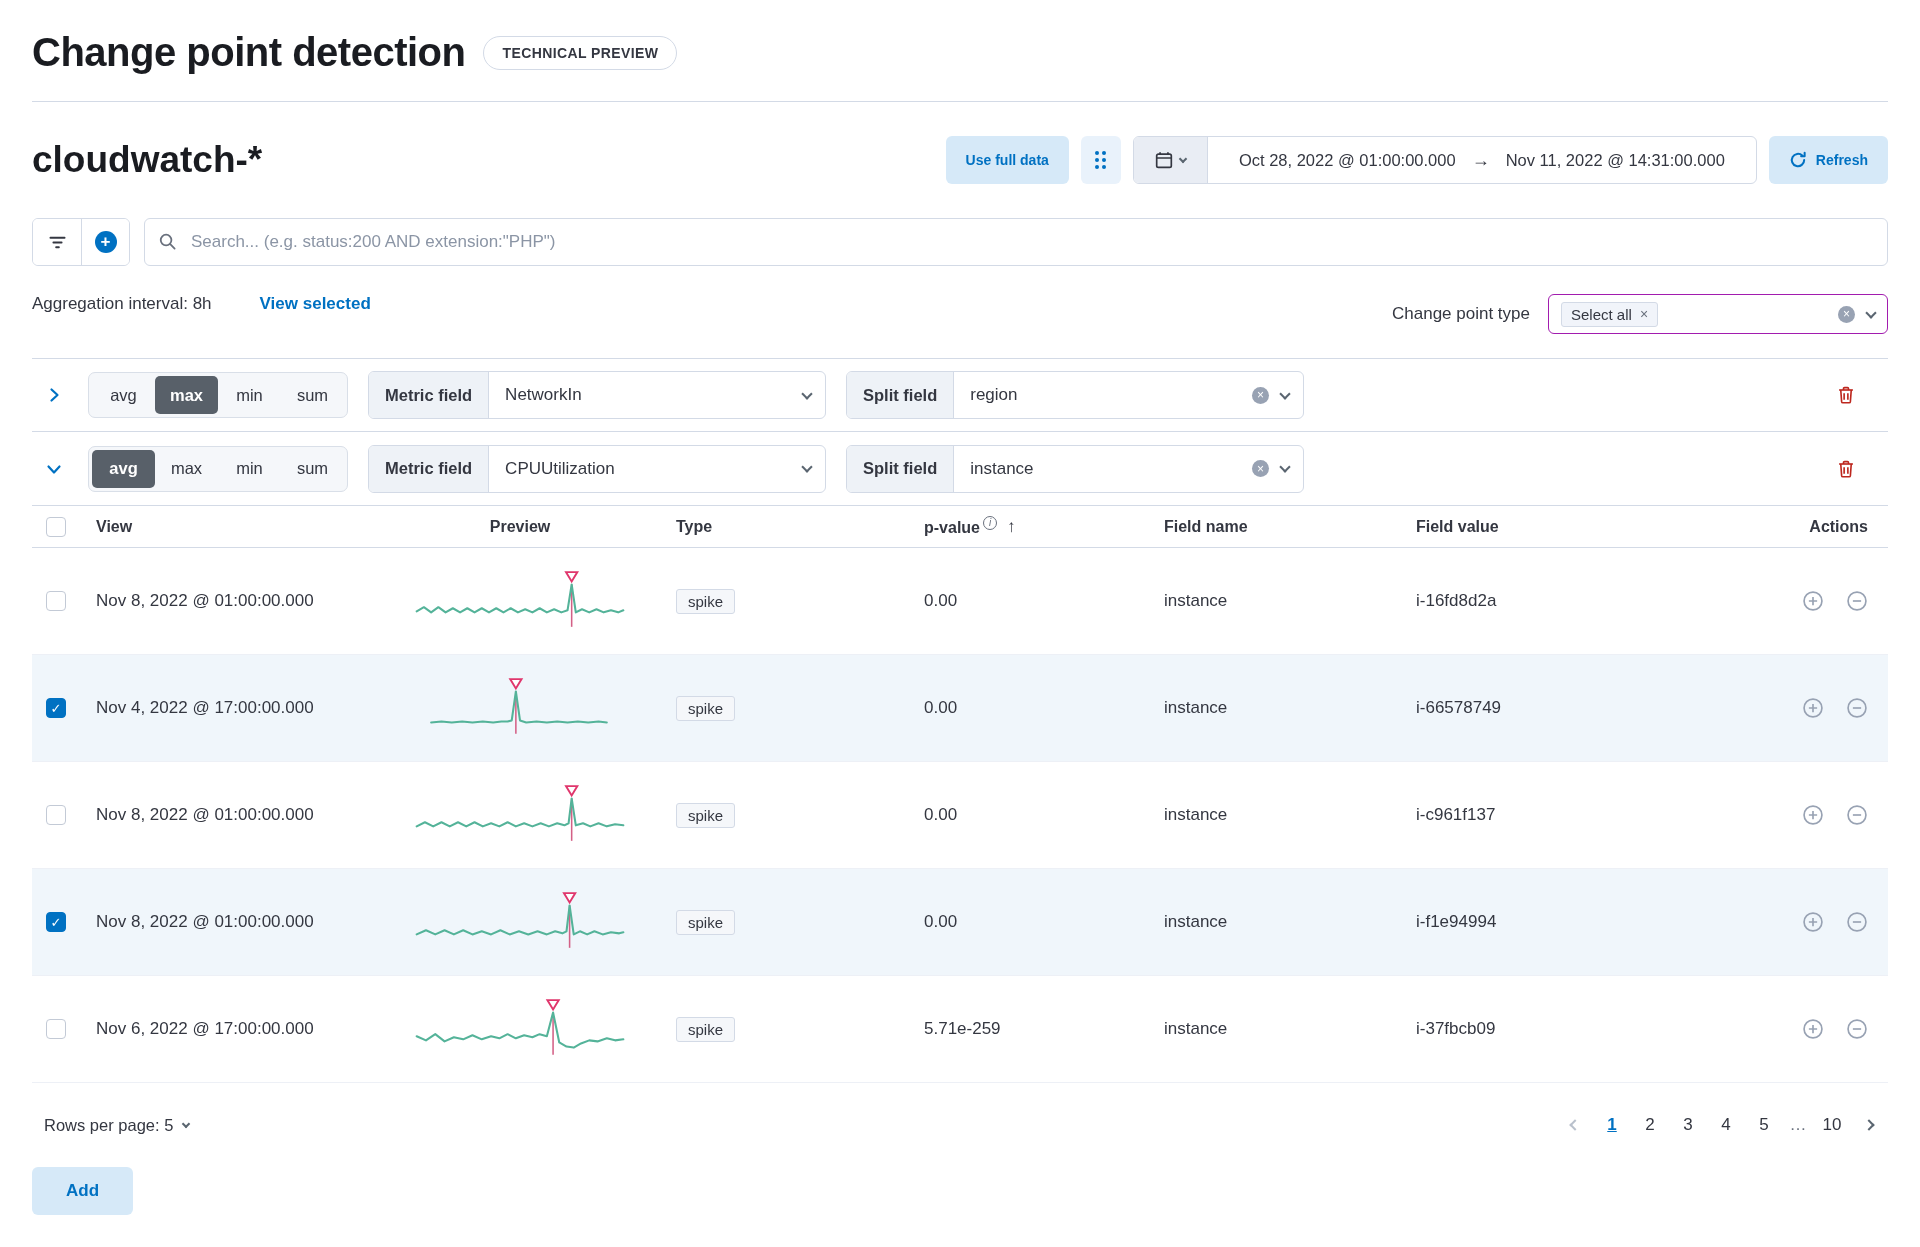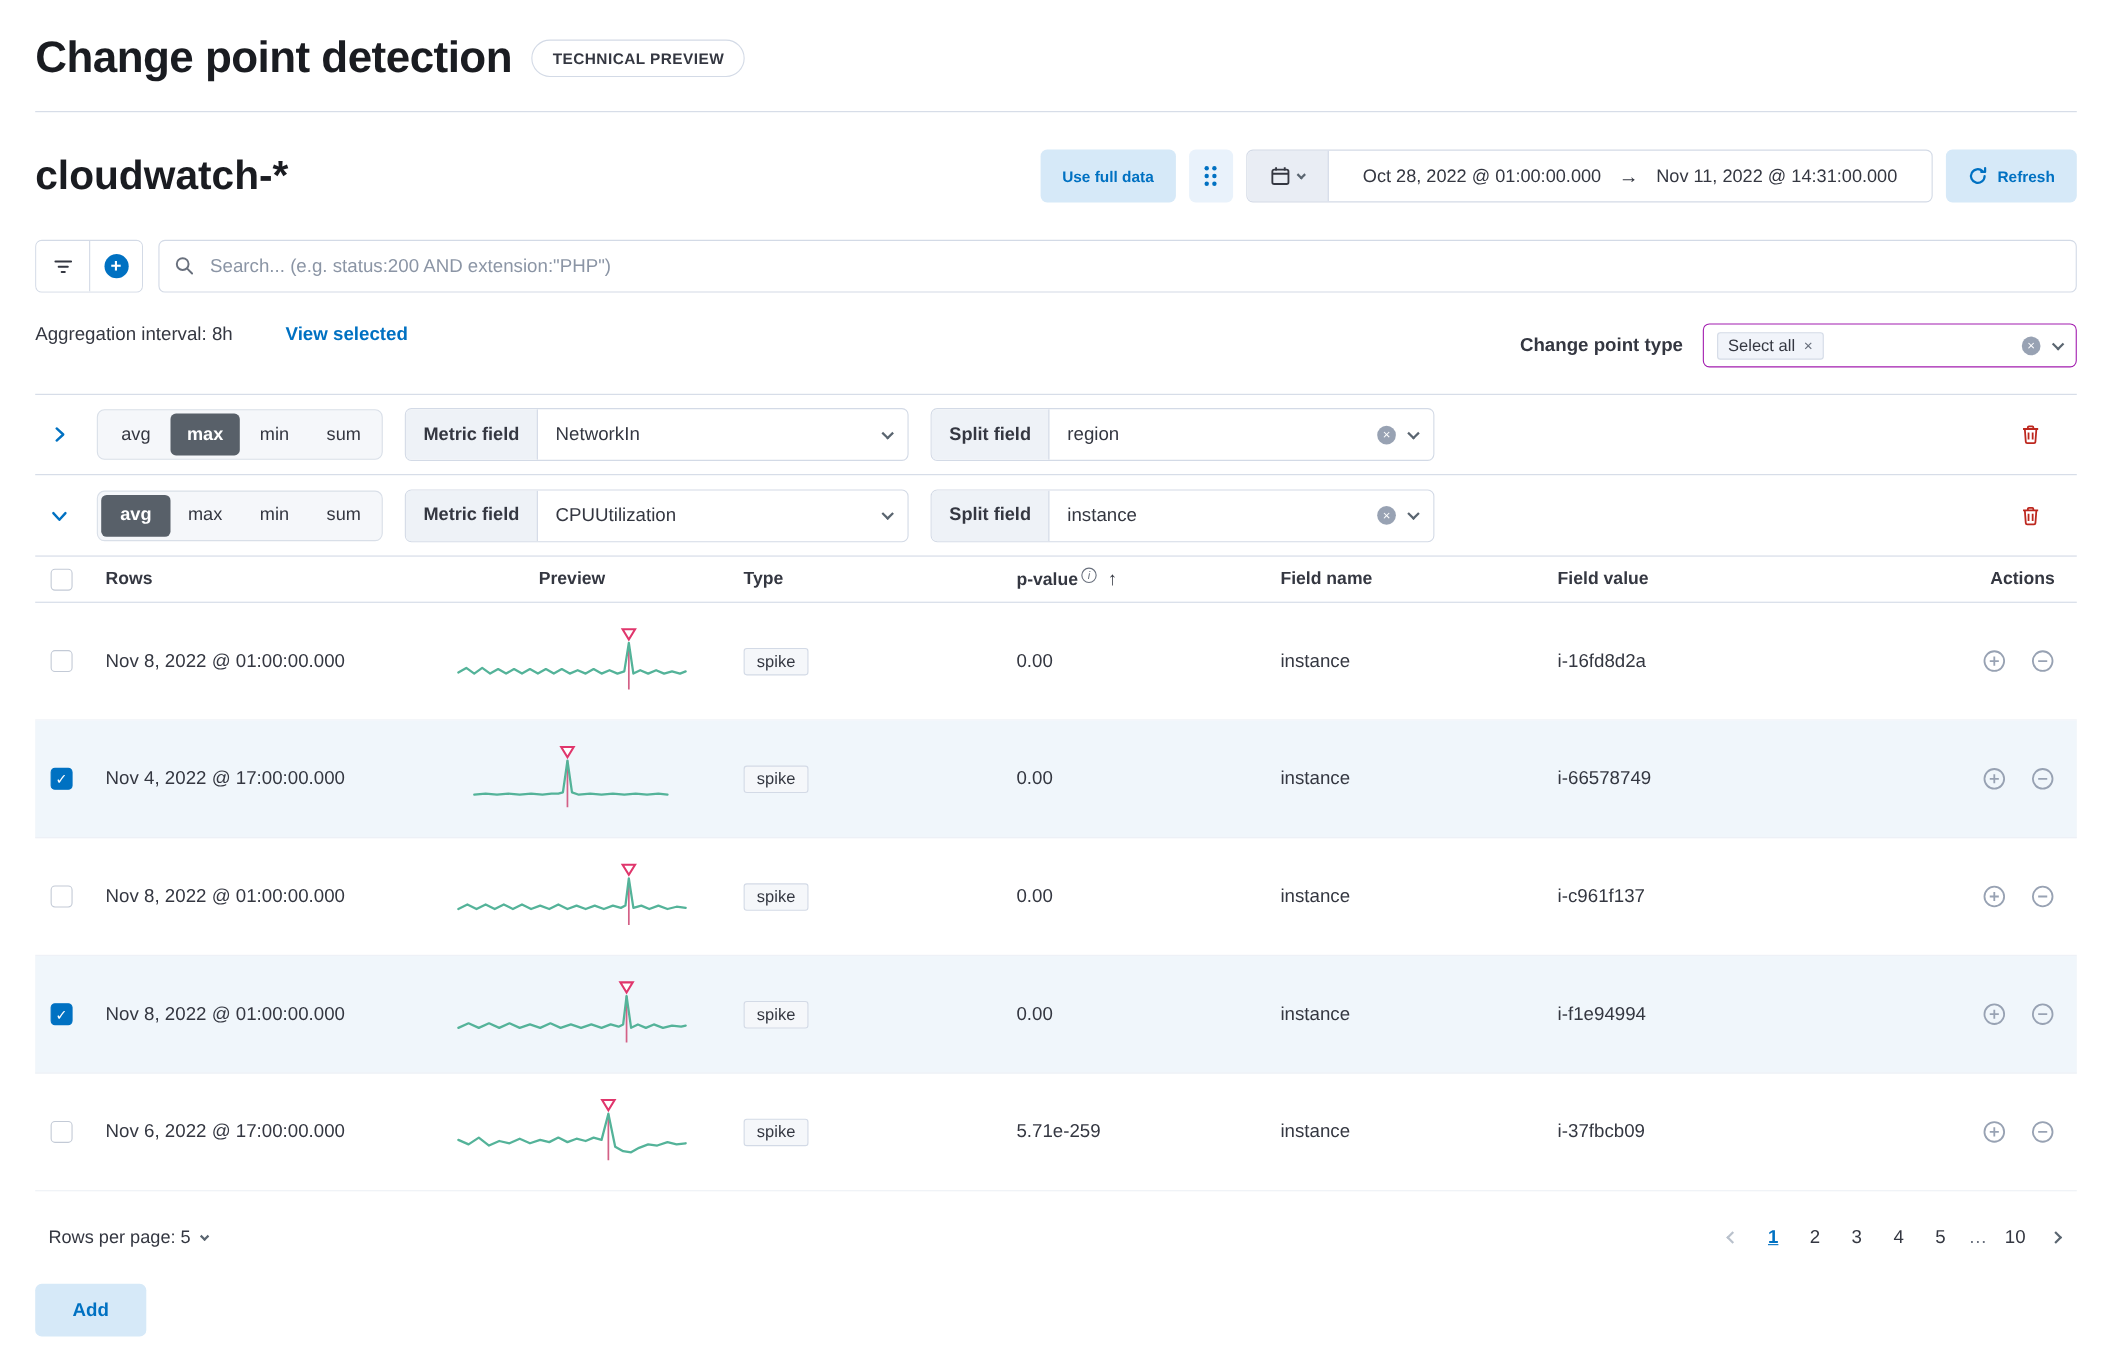--- a/index.html
+++ b/index.html
@@ -40,21 +40,21 @@
   .plus-circle{width:22px;height:22px;border-radius:50%;background:#0071c2;color:#fff;display:flex;align-items:center;justify-content:center;font-size:17px;font-weight:700;line-height:1;padding-bottom:2px;}
   .search-wrap{position:relative;flex:1;}
   .search-input{width:100%;height:48px;border:1px solid #d3dae6;border-radius:6px;padding:0 16px 0 46px;font-size:17px;font-family:inherit;color:#343741;background:#fff;outline:none;}
   .search-input::placeholder{color:#8b95a5;}
   .search-icon{position:absolute;left:14px;top:14px;}
 
   
   .agg-row{display:flex;margin-top:28px;height:40px;}
   .view-selected{color:#0071c2;font-weight:600;margin-left:48px;cursor:pointer;}
   .agg-row-right{margin-left:auto;display:flex;align-items:center;gap:18px;}
-  .cpt-label{font-weight:700;}
+  .cpt-label{font-weight:400;}
   .type-combo{width:340px;height:40px;border:1px solid #a21caf;border-radius:6px;display:flex;align-items:center;padding:0 12px;gap:10px;background:#fff;cursor:pointer;}
   .tag{background:#f1f4fa;border:1px solid #d3dae6;border-radius:3px;padding:3px 9px;font-size:15px;display:inline-flex;gap:8px;align-items:center;}
   .tag-x{color:#69707d;font-size:14px;}
   .combo-right{margin-left:auto;display:flex;align-items:center;gap:12px;}
   .clear-circle{width:17px;height:17px;border-radius:50%;background:#98a2b3;color:#fff;font-size:12px;display:flex;align-items:center;justify-content:center;line-height:1;}
 
   
   .config-section{margin-top:24px;}
   .config-row{display:flex;align-items:center;height:74px;border-bottom:1px solid #d3dae6;}
   .config-row.first{border-top:1px solid #d3dae6;}
@@ -273,21 +273,21 @@
             <path d="M3.8 4l.7 9.3a1 1 0 0 0 1 .9h5a1 1 0 0 0 1-.9L12.2 4"></path>
             <path d="M6.5 6.5v5.2M9.5 6.5v5.2"></path>
           </svg>
       </button>
     </div>
 
     <div class="t-header">
       <div class="t-cell cell-check">
           <span class="checkbox"></span>
         </div>
-      <div class="t-cell">Rows</div>
+      <div class="t-cell">View</div>
       <div class="t-cell header-preview">Preview</div>
       <div class="t-cell">Type</div>
       <div class="t-cell cell-p">
         <span>p-value</span><span class="info-circle">i</span><span class="sort-arrow">↑</span>
       </div>
       <div class="t-cell cell-fn">Field name</div>
       <div class="t-cell cell-fv">Field value</div>
       <div class="t-cell header-actions">Actions</div>
     </div>
 

